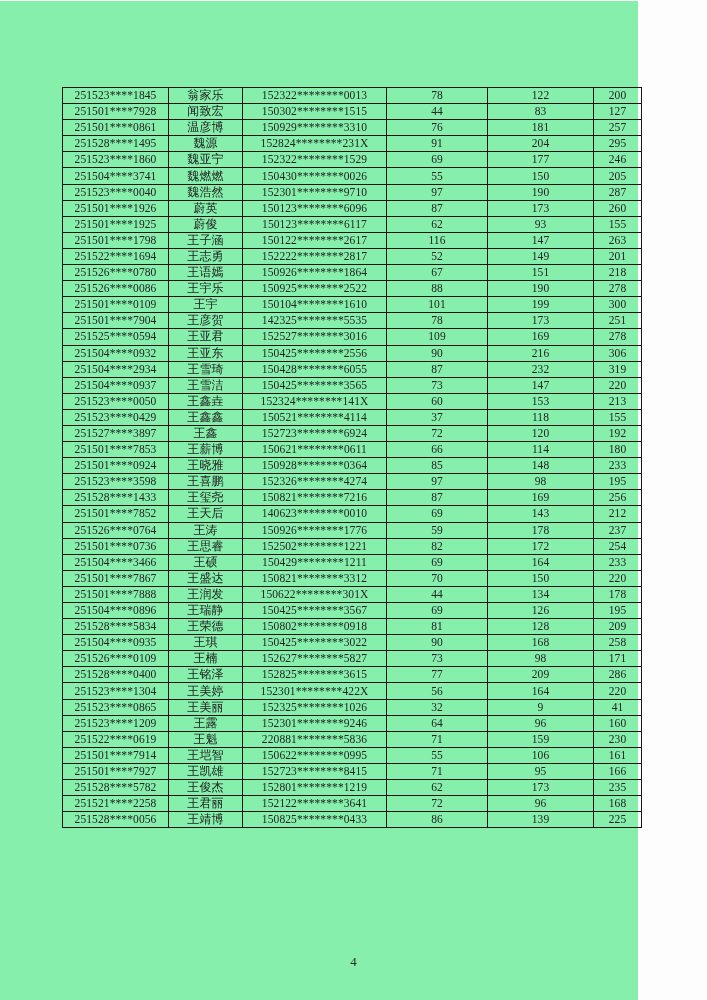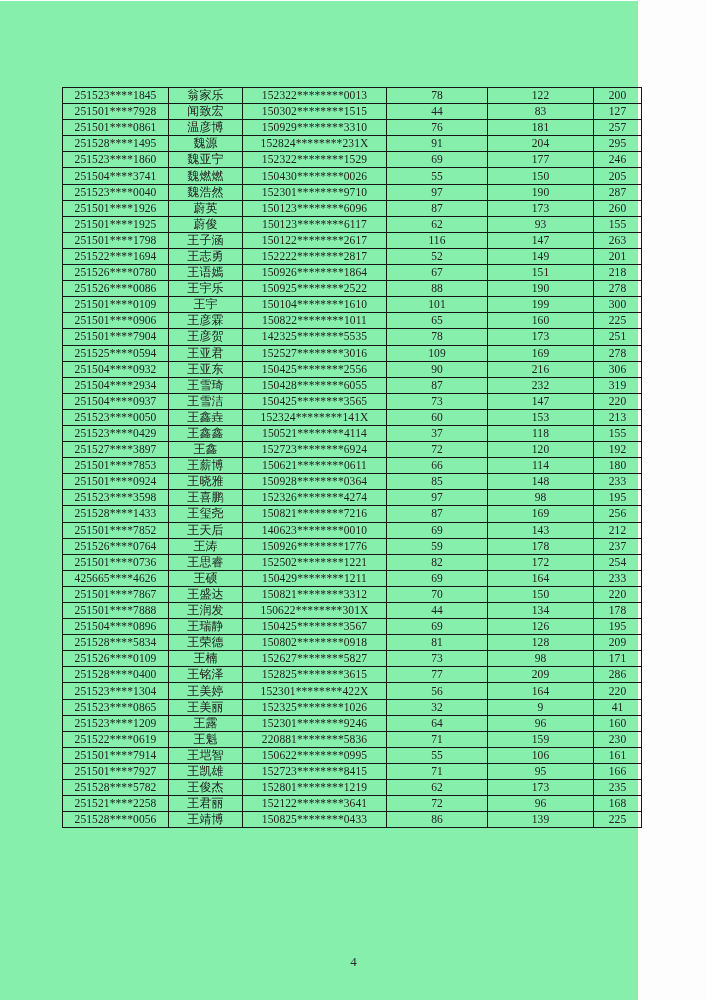--- a/index.html
+++ b/index.html
@@ -177,28 +177,20 @@
         </tr>
         <tr>
           <td>251501****0109</td>
           <td class="name-cell">王宇</td>
           <td>150104********1610</td>
           <td>101</td>
           <td>199</td>
           <td>300</td>
         </tr>
         <tr>
-          <td>251501****0906</td>
-          <td class="name-cell">王彦霖</td>
-          <td>150822********1011</td>
-          <td>65</td>
-          <td>160</td>
-          <td>225</td>
-        </tr>
-        <tr>
           <td>251501****7904</td>
           <td class="name-cell">王彦贺</td>
           <td>142325********5535</td>
           <td>78</td>
           <td>173</td>
           <td>251</td>
         </tr>
         <tr>
           <td>251525****0594</td>
           <td class="name-cell">王亚君</td>
@@ -305,21 +297,21 @@
         </tr>
         <tr>
           <td>251501****0736</td>
           <td class="name-cell">王思睿</td>
           <td>152502********1221</td>
           <td>82</td>
           <td>172</td>
           <td>254</td>
         </tr>
         <tr>
-          <td>425665****4626</td>
+          <td>251504****3466</td>
           <td class="name-cell">王硕</td>
           <td>150429********1211</td>
           <td>69</td>
           <td>164</td>
           <td>233</td>
         </tr>
         <tr>
           <td>251501****7867</td>
           <td class="name-cell">王盛达</td>
           <td>150821********3312</td>
@@ -345,20 +337,28 @@
         </tr>
         <tr>
           <td>251528****5834</td>
           <td class="name-cell">王荣德</td>
           <td>150802********0918</td>
           <td>81</td>
           <td>128</td>
           <td>209</td>
         </tr>
         <tr>
+          <td>251504****0935</td>
+          <td class="name-cell">王琪</td>
+          <td>150425********3022</td>
+          <td>90</td>
+          <td>168</td>
+          <td>258</td>
+        </tr>
+        <tr>
           <td>251526****0109</td>
           <td class="name-cell">王楠</td>
           <td>152627********5827</td>
           <td>73</td>
           <td>98</td>
           <td>171</td>
         </tr>
         <tr>
           <td>251528****0400</td>
           <td class="name-cell">王铭泽</td>

